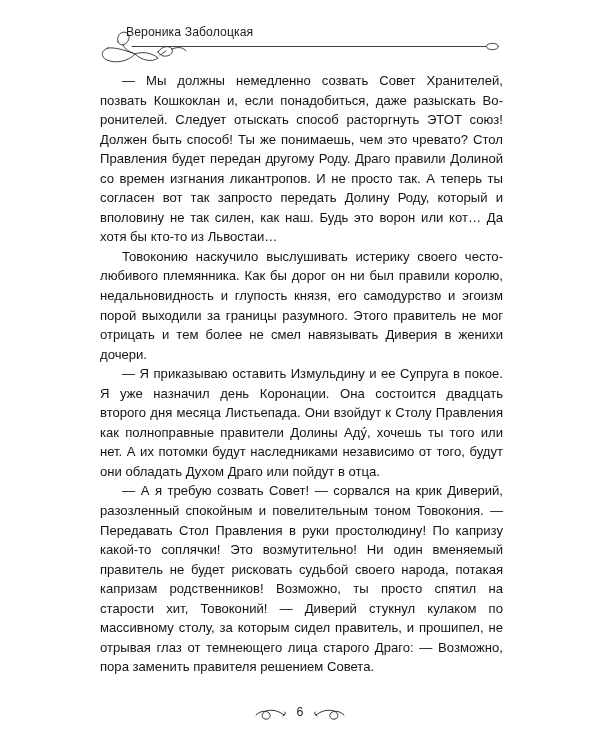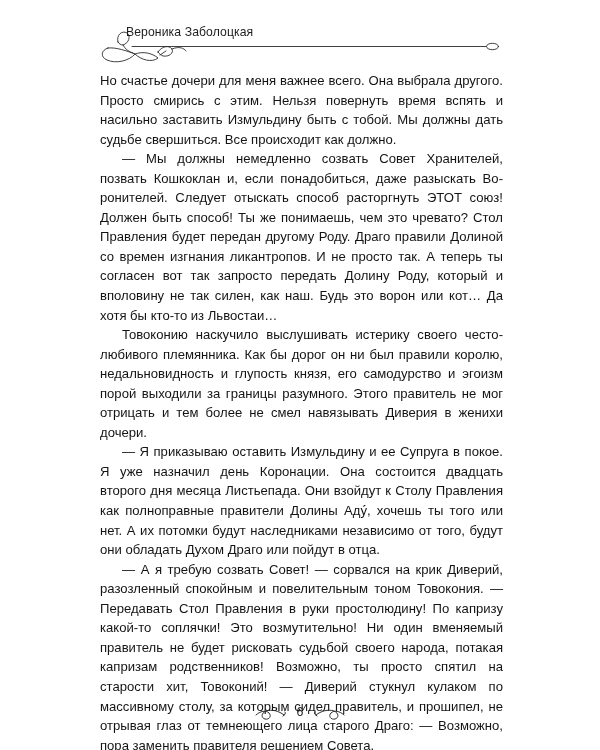--- a/index.html
+++ b/index.html
@@ -116,21 +116,20 @@
         <path d="M62 28 C 66 22, 73 21, 76 25 C 78 29, 73 33, 67 32 C 65 31, 63 30, 62 28 Z"></path>
         <path d="M70 27 L 64 31"></path>
 
         <path d="M76 25 C 83 22, 88 24, 90 27"></path>
       </g>
     </svg>
     <div class="header-name">Вероника Заболоцкая</div>
   </div>
 
   <div class="textblock">
-    <p class="para">Но счастье дочери для меня важнее всего. Она выбрала дру­гого. Просто смирись с этим. Нельзя повернуть время вспять и насильно заставить Измульдину быть с тобой. Мы должны дать судьбе свершиться. Все происходит как должно.</p>
     <p class="para indent">— Мы должны немедленно созвать Совет Хранителей, позвать Кошкоклан и, если понадобиться, даже разыскать Во­ронителей. Следует отыскать способ расторгнуть ЭТОТ союз! Должен быть способ! Ты же понимаешь, чем это чревато? Стол Правления будет передан другому Роду. Драго правили Долиной со времен изгнания ликантропов. И не просто так. А теперь ты согласен вот так запросто передать Долину Роду, который и вполовину не так силен, как наш. Будь это ворон или кот… Да хотя бы кто-то из Львостаи…</p>
     <p class="para indent">Товоконию наскучило выслушивать истерику своего често­любивого племянника. Как бы дорог он ни был правили ко­ролю, недальновидность и глупость князя, его самодурство и эгоизм порой выходили за границы разумного. Этого прави­тель не мог отрицать и тем более не смел навязывать Диверия в женихи дочери.</p>
     <p class="para indent">— Я приказываю оставить Измульдину и ее Супруга в по­кое. Я уже назначил день Коронации. Она состоится двадцать второго дня месяца Листьепада. Они взойдут к Столу Прав­ления как полноправные правители Долины Аду́, хочешь ты того или нет. А их потомки будут наследниками независимо от того, будут они обладать Духом Драго или пойдут в отца.</p>
     <p class="para indent">— А я требую созвать Совет! — сорвался на крик Диве­рий, разозленный спокойным и повелительным тоном Тово­кония. — Передавать Стол Правления в руки простолюдину! По капризу какой-то соплячки! Это возмутительно! Ни один вменяемый правитель не будет рисковать судьбой своего на­рода, потакая капризам родственников! Возможно, ты просто спятил на старости хит, Товоконий! — Диверий стукнул кула­ком по массивному столу, за которым сидел правитель, и про­шипел, не отрывая глаз от темнеющего лица старого Драго: — Возможно, пора заменить правителя решением Совета.</p>
   </div>
 
   <div class="footer">
     <svg class="flourish" width="34" height="18" viewBox="0 0 34 18" aria-hidden="true">
       <g fill="none" stroke="#2b2b2b" stroke-width="1" stroke-linecap="round">
         <path d="M2 11 C 6 7, 12 6, 15 9 C 18 12, 15 16, 11 15 C 7 14, 7 9, 12 7 C 18 5, 25 7, 30 11"></path>

